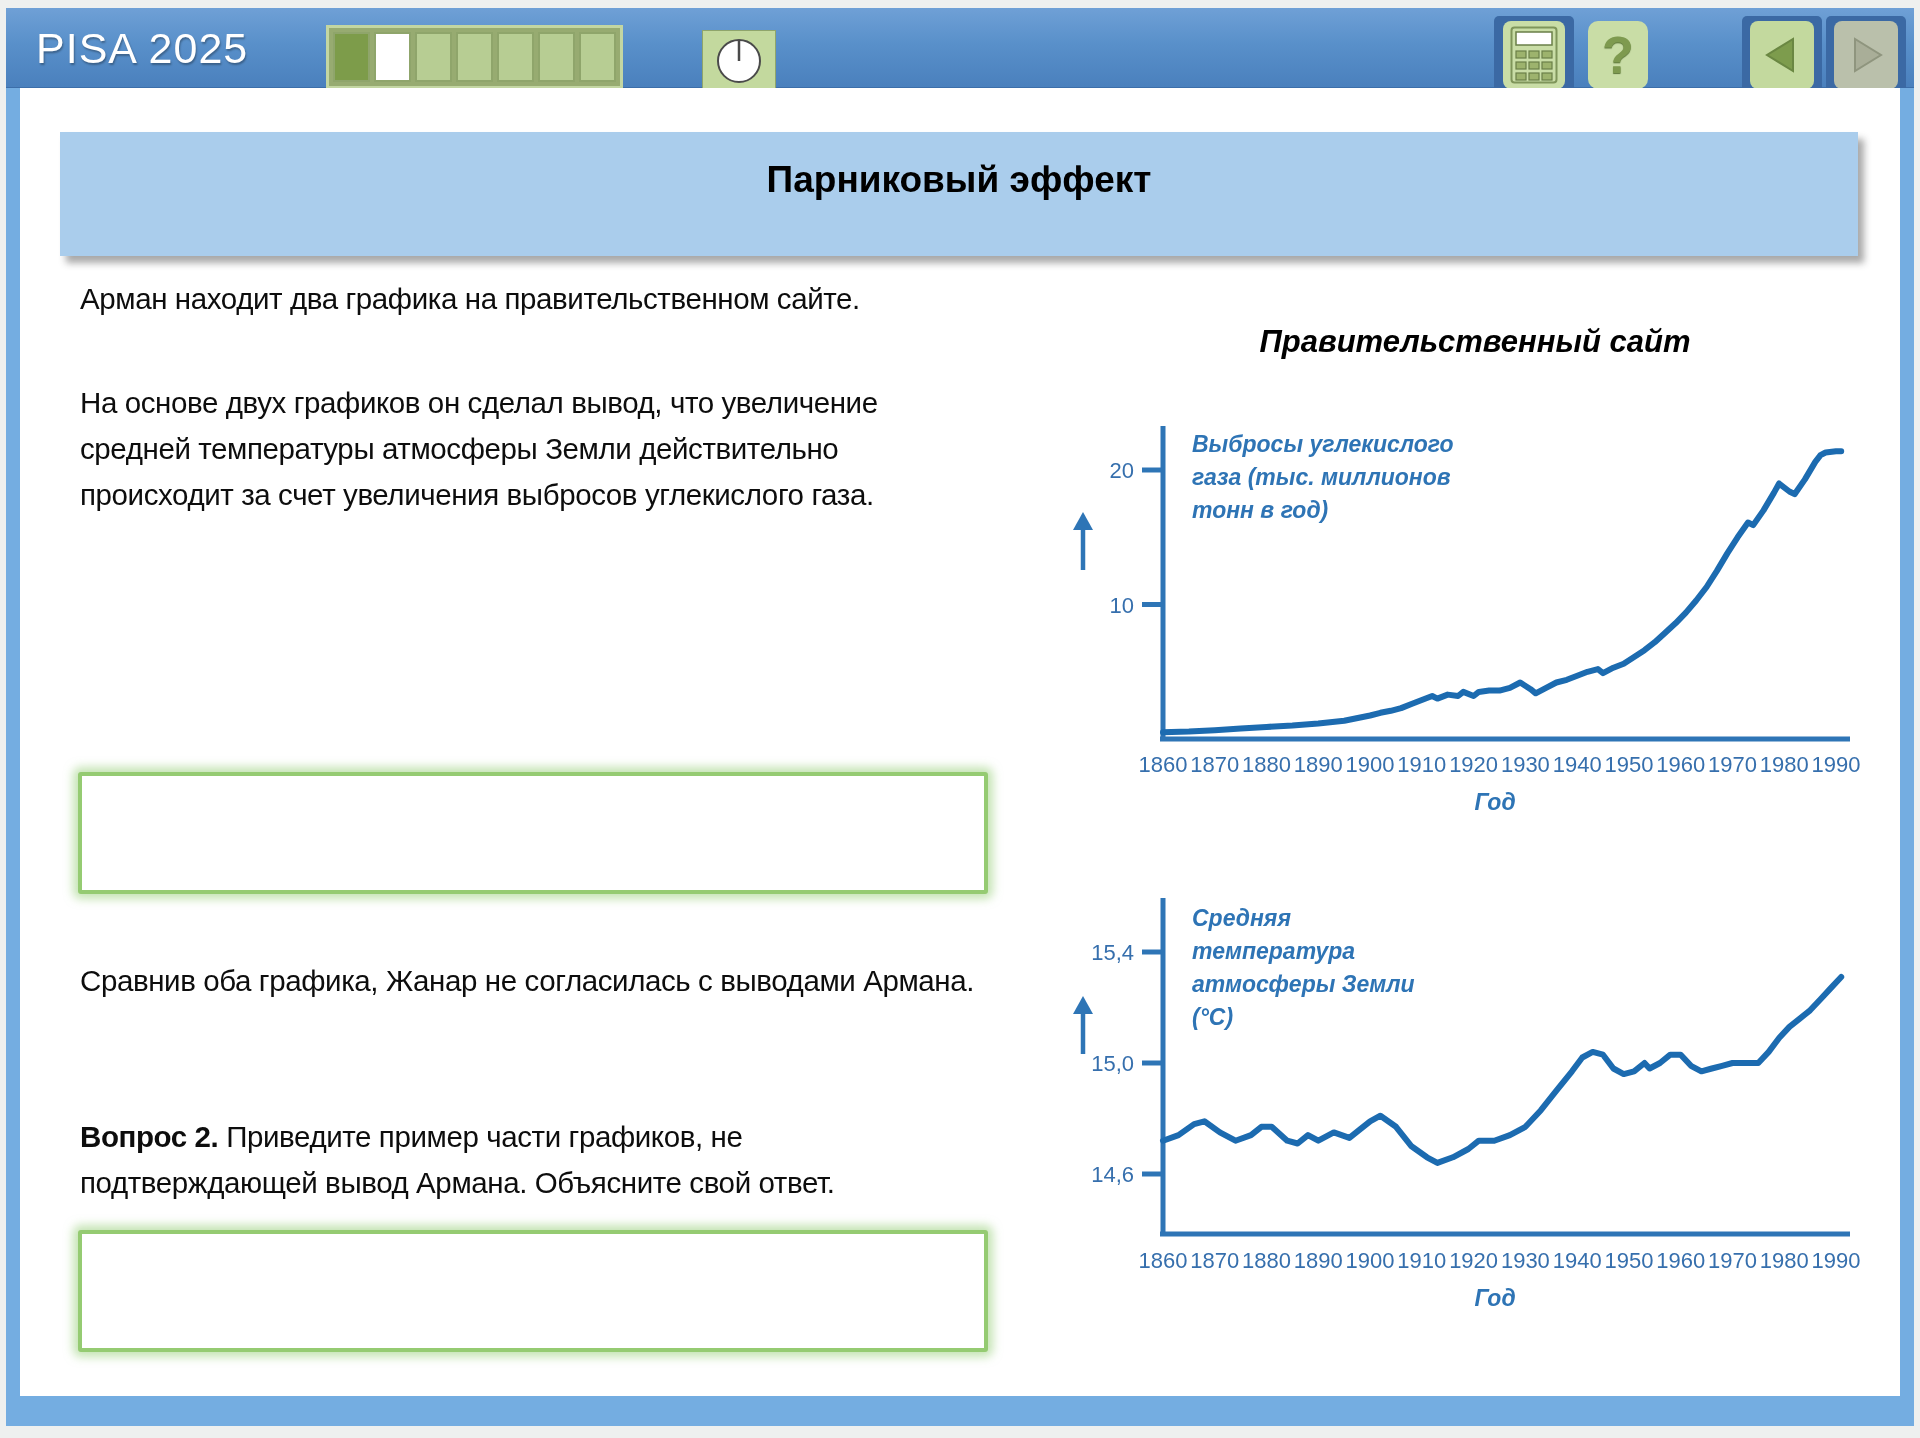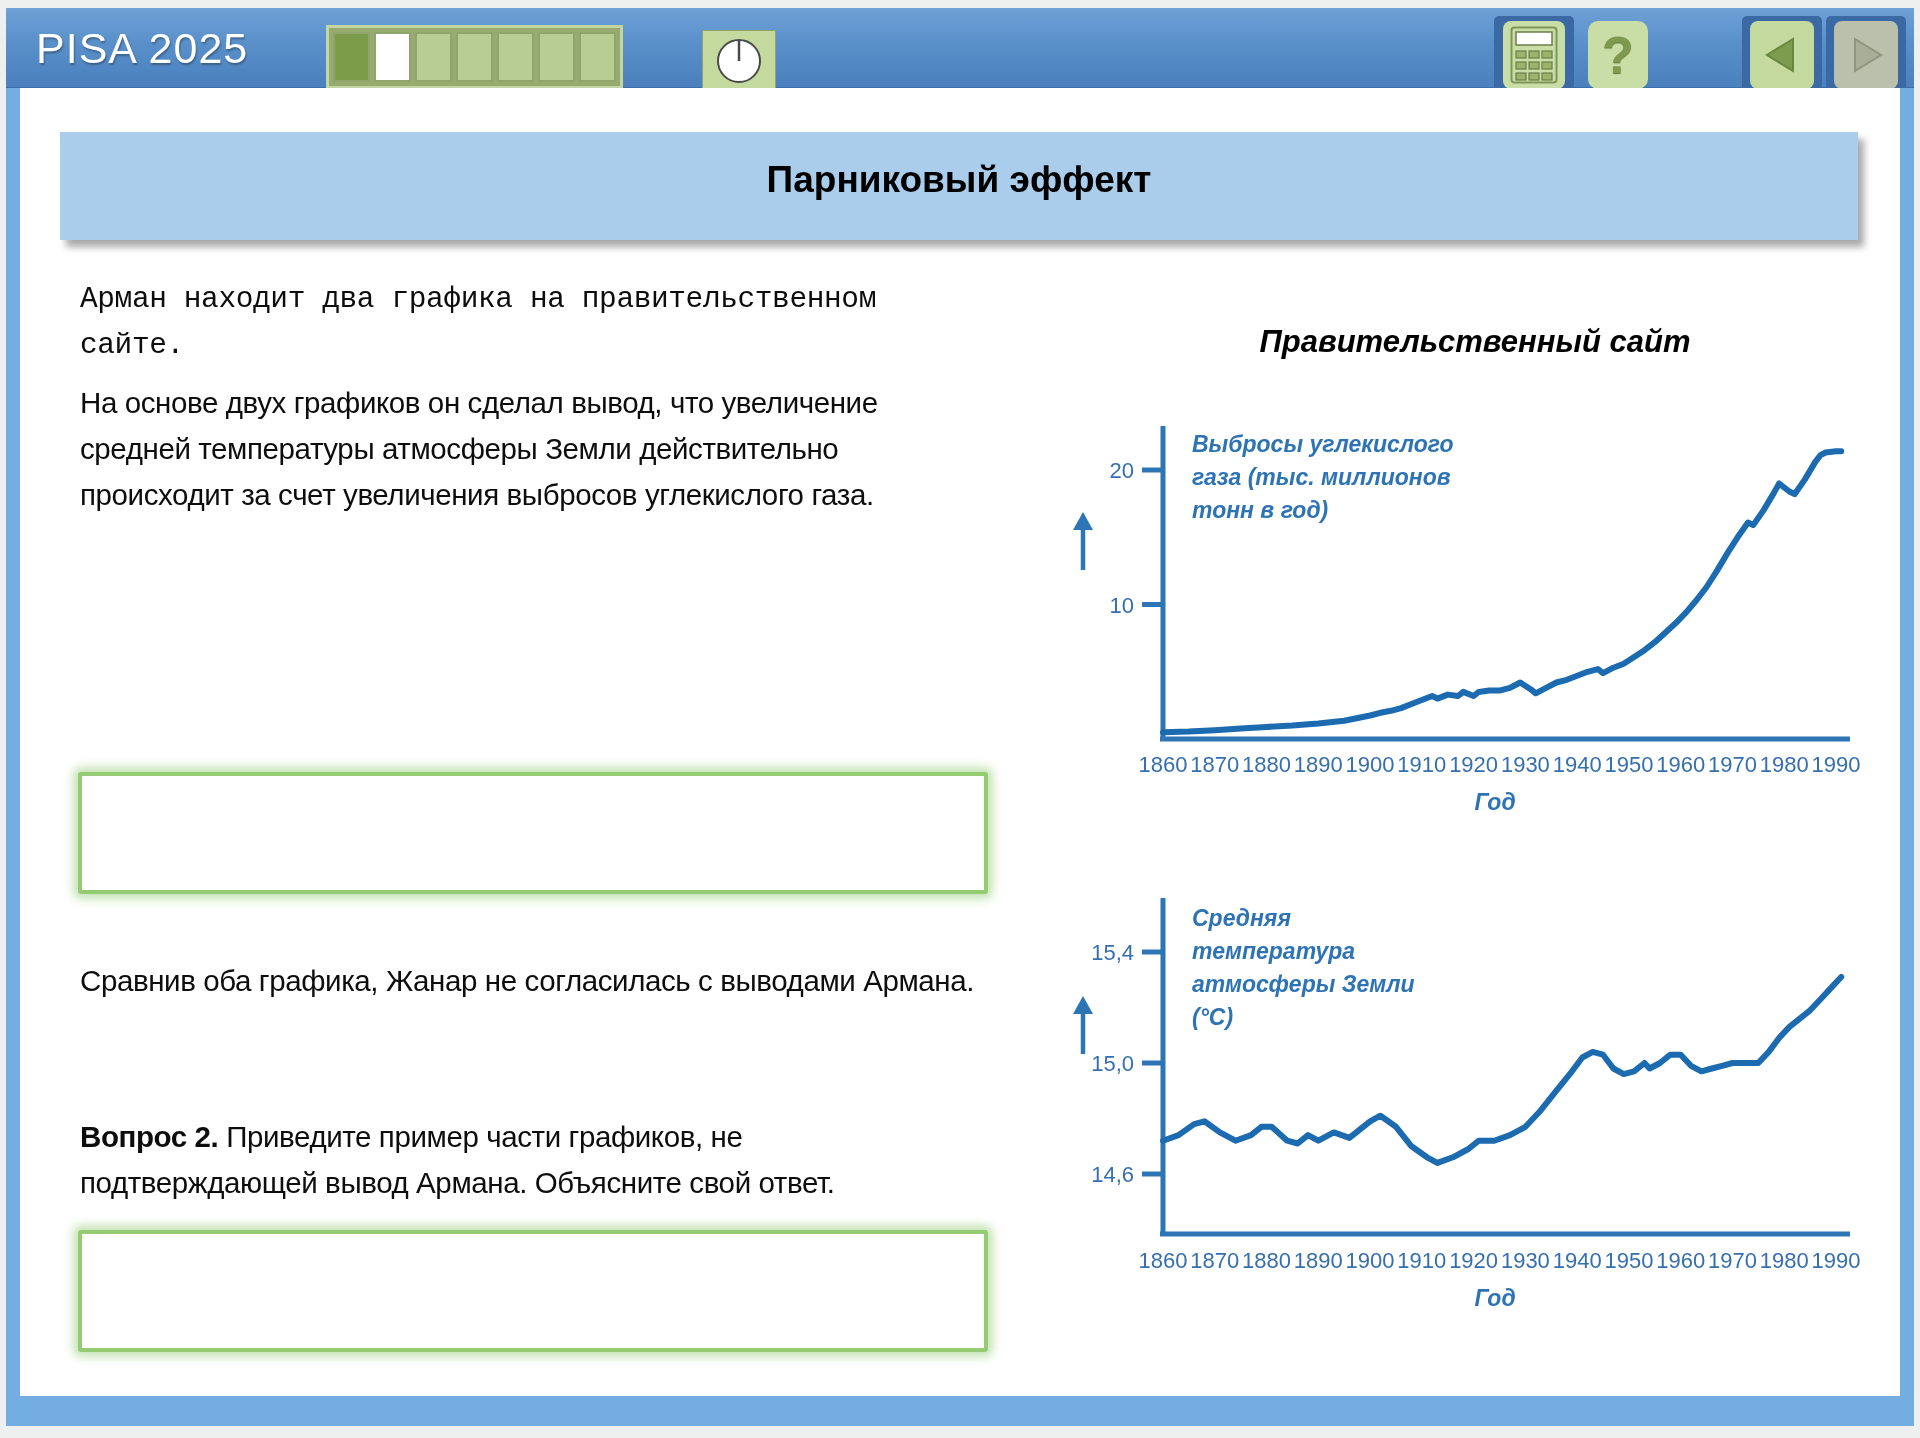--- a/index.html
+++ b/index.html
@@ -29,27 +29,27 @@
   #backBtn{left:1744px;top:13px;width:64px;height:68px;background:#c3d99e;border-radius:8px;}
   #fwdBtn{left:1828px;top:13px;width:64px;height:68px;background:#bac0ab;border-radius:8px;}
 
   
   .content{position:absolute;left:20px;right:20px;top:88px;bottom:42px;background:#fff;}
   .side-l{position:absolute;left:6px;width:14px;top:88px;bottom:12px;background:#74ade1;}
   .side-r{position:absolute;right:6px;width:14px;top:88px;bottom:12px;background:#74ade1;}
   .bottom-bar{position:absolute;left:6px;right:6px;bottom:12px;height:30px;background:#74ade1;}
 
   
-  .titlebar{position:absolute;left:60px;top:132px;width:1798px;height:108px;background:#aacdec;
+  .titlebar{position:absolute;left:60px;top:132px;width:1798px;height:124px;background:#aacdec;
     box-shadow:6px 7px 7px rgba(40,40,40,.4);text-align:center;line-height:96px;
     font-size:37px;font-weight:bold;color:#000;}
 
   
   .para{position:absolute;left:80px;width:905px;font-size:29.5px;line-height:46px;color:#0d0d0d;letter-spacing:-0.4px;}
-  #p1{top:246px;font-family:Liberation Mono, monospace;} #p2{top:350px;} #q1{top:526px;} #p3{top:928px;} #q2{top:1100px;margin-top:14px;}
+  #p1{top:246px;} #p2{top:350px;} #q1{top:526px;} #p3{top:928px;} #q2{top:1100px;margin-top:14px;}
   .answer{position:absolute;left:78px;width:886px;height:98px;background:#fff;
     border:4px solid #95cb72;border-radius:3px;resize:none;
     box-shadow:0 0 10px 5px rgba(150,205,118,.55);
     font-family:"Liberation Sans",sans-serif;font-size:26px;padding:8px;box-sizing:content-box;}
   #a1{top:772px;} #a2{top:1230px;}
 
   
   .src-heading{position:absolute;left:1050px;top:324px;width:850px;text-align:center;
     font-size:31px;font-weight:bold;font-style:italic;color:#000;}
   .chart{position:absolute;left:1050px;width:850px;}

